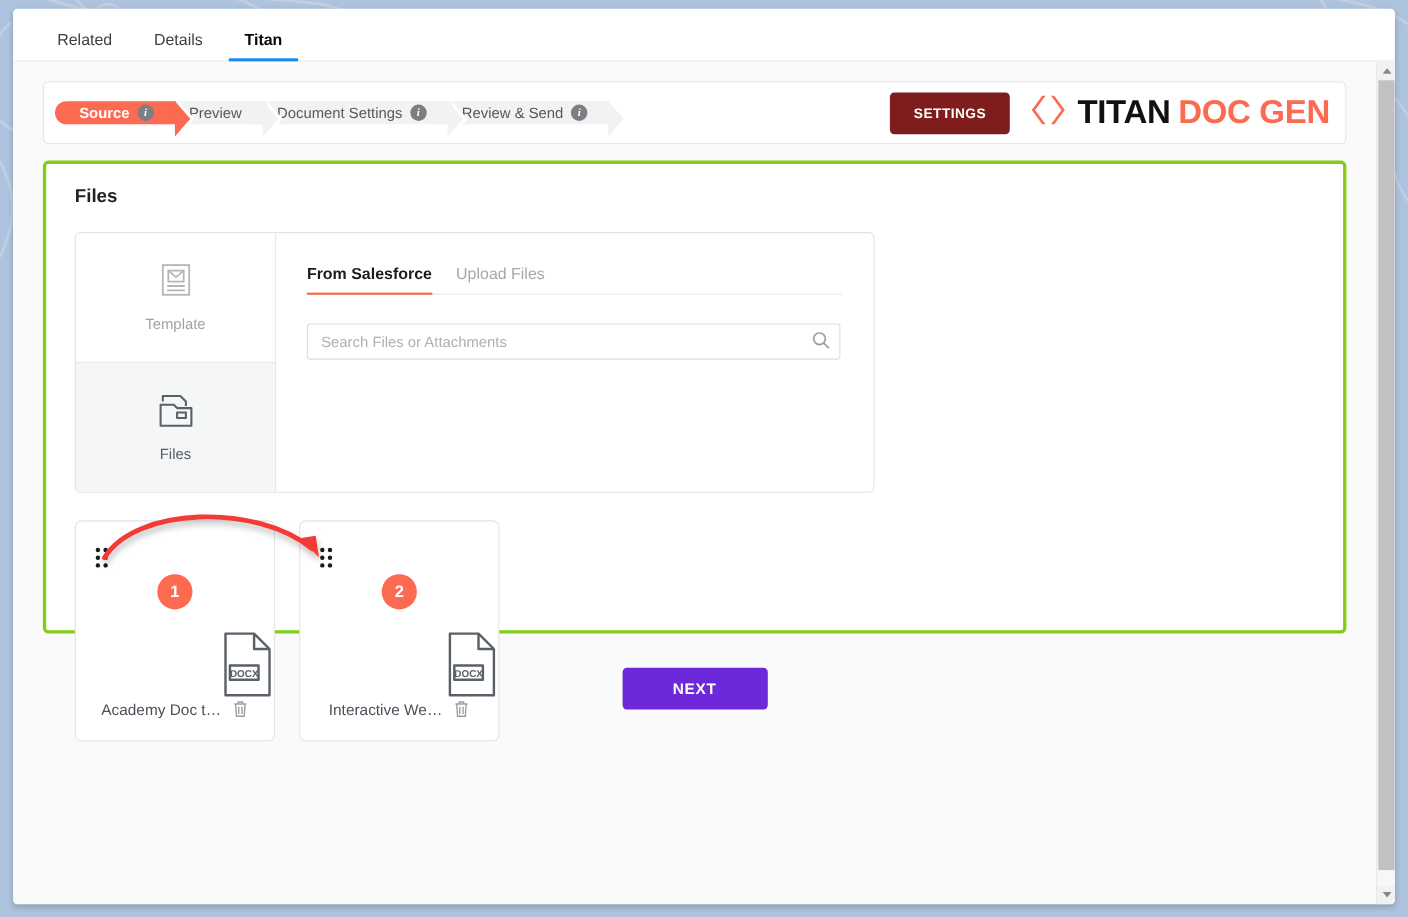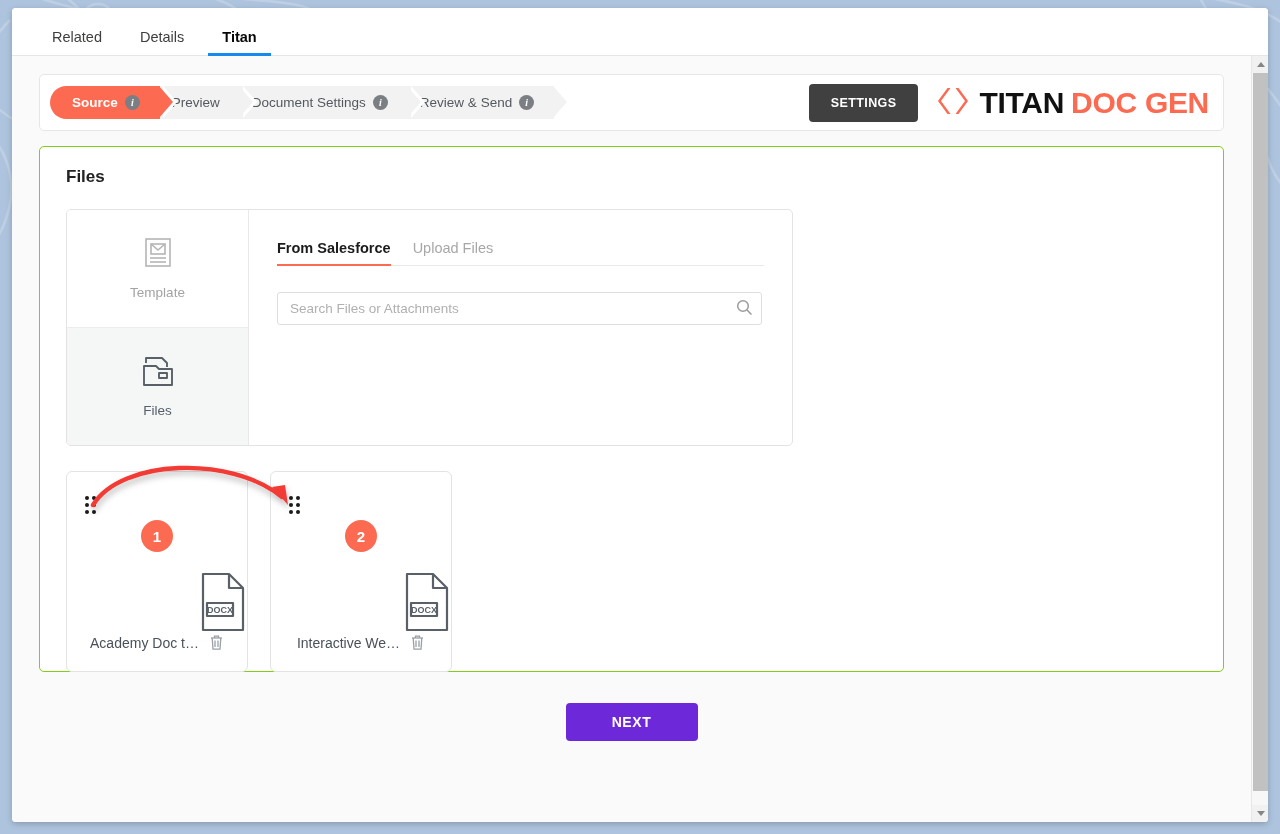--- a/index.html
+++ b/index.html
@@ -115,21 +115,21 @@
     border-radius: 5px;
     height: 57px;
     display: flex;
     align-items: center;
     padding: 0 14px 0 10px;
     margin-right: 17px;
   }
   .steps { display: flex; align-items: center; flex: 1; }
   .step {
     position: relative;
-    height: 33px;
+    height: 21px;
     display: flex;
     align-items: center;
     gap: 7px;
     padding: 0 20px 0 26px;
     font-size: 13.5px;
     color: #54595f;
     background: #f2f2f2;
     cursor: pointer;
     margin-left: -14px;
     text-align: right;
@@ -178,21 +178,21 @@
     font-style: italic;
     font-family: "Liberation Serif", serif;
     display: inline-flex;
     align-items: center;
     justify-content: center;
     flex: none;
     cursor: pointer;
   }
 
   .settings-btn {
-    background: #404040;
+    background: #7f1d1d;
     color: #fff;
     font-size: 12.5px;
     font-weight: bold;
     letter-spacing: 0.4px;
     border: none;
     border-radius: 4px;
     height: 38px;
     padding: 0 22px;
     cursor: pointer;
     font-family: "Liberation Sans", sans-serif;
@@ -209,25 +209,25 @@
     font-weight: bold;
     letter-spacing: -0.3px;
     white-space: nowrap;
   }
   .brand-titan { color: #111111; }
   .brand-docgen { color: #fc6a52; }
 
   
   .files-card {
     background: #fff;
-    border: 1px solid #84cc16;
+    border: 3px solid #84cc16;
     border-radius: 5px;
     margin: 15px 17px 0 0;
     padding: 20px 26px 26px 26px;
-    height: 526px;
+    height: 430px;
   }
   .files-title {
     font-size: 17px;
     font-weight: bold;
     color: #222222;
     margin-bottom: 22px;
   }
 
   
   .source-box {

